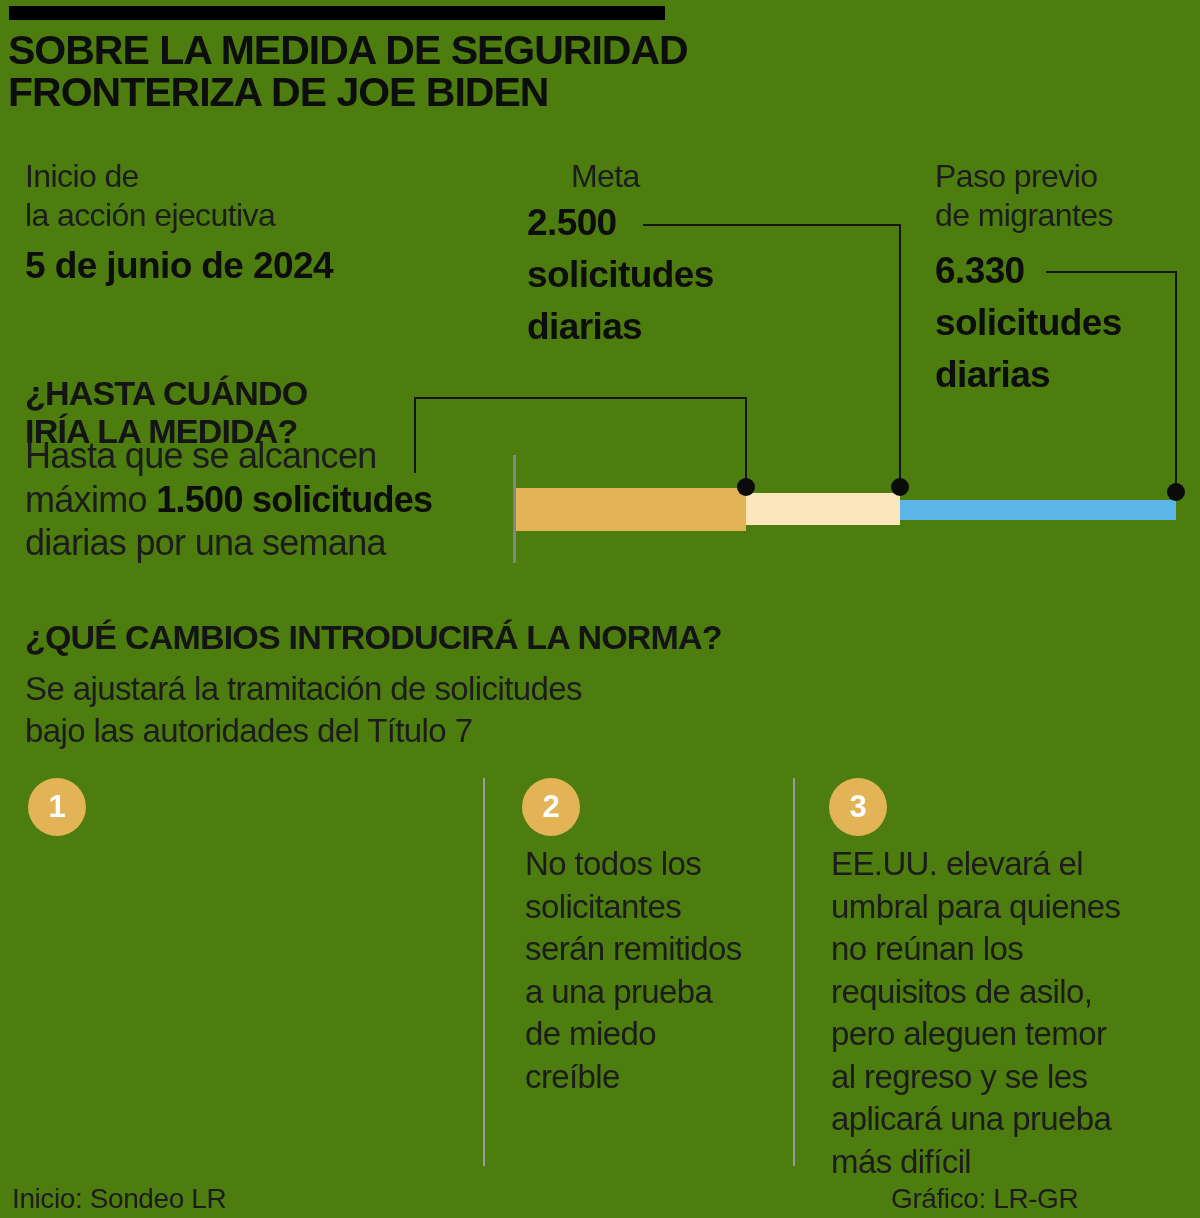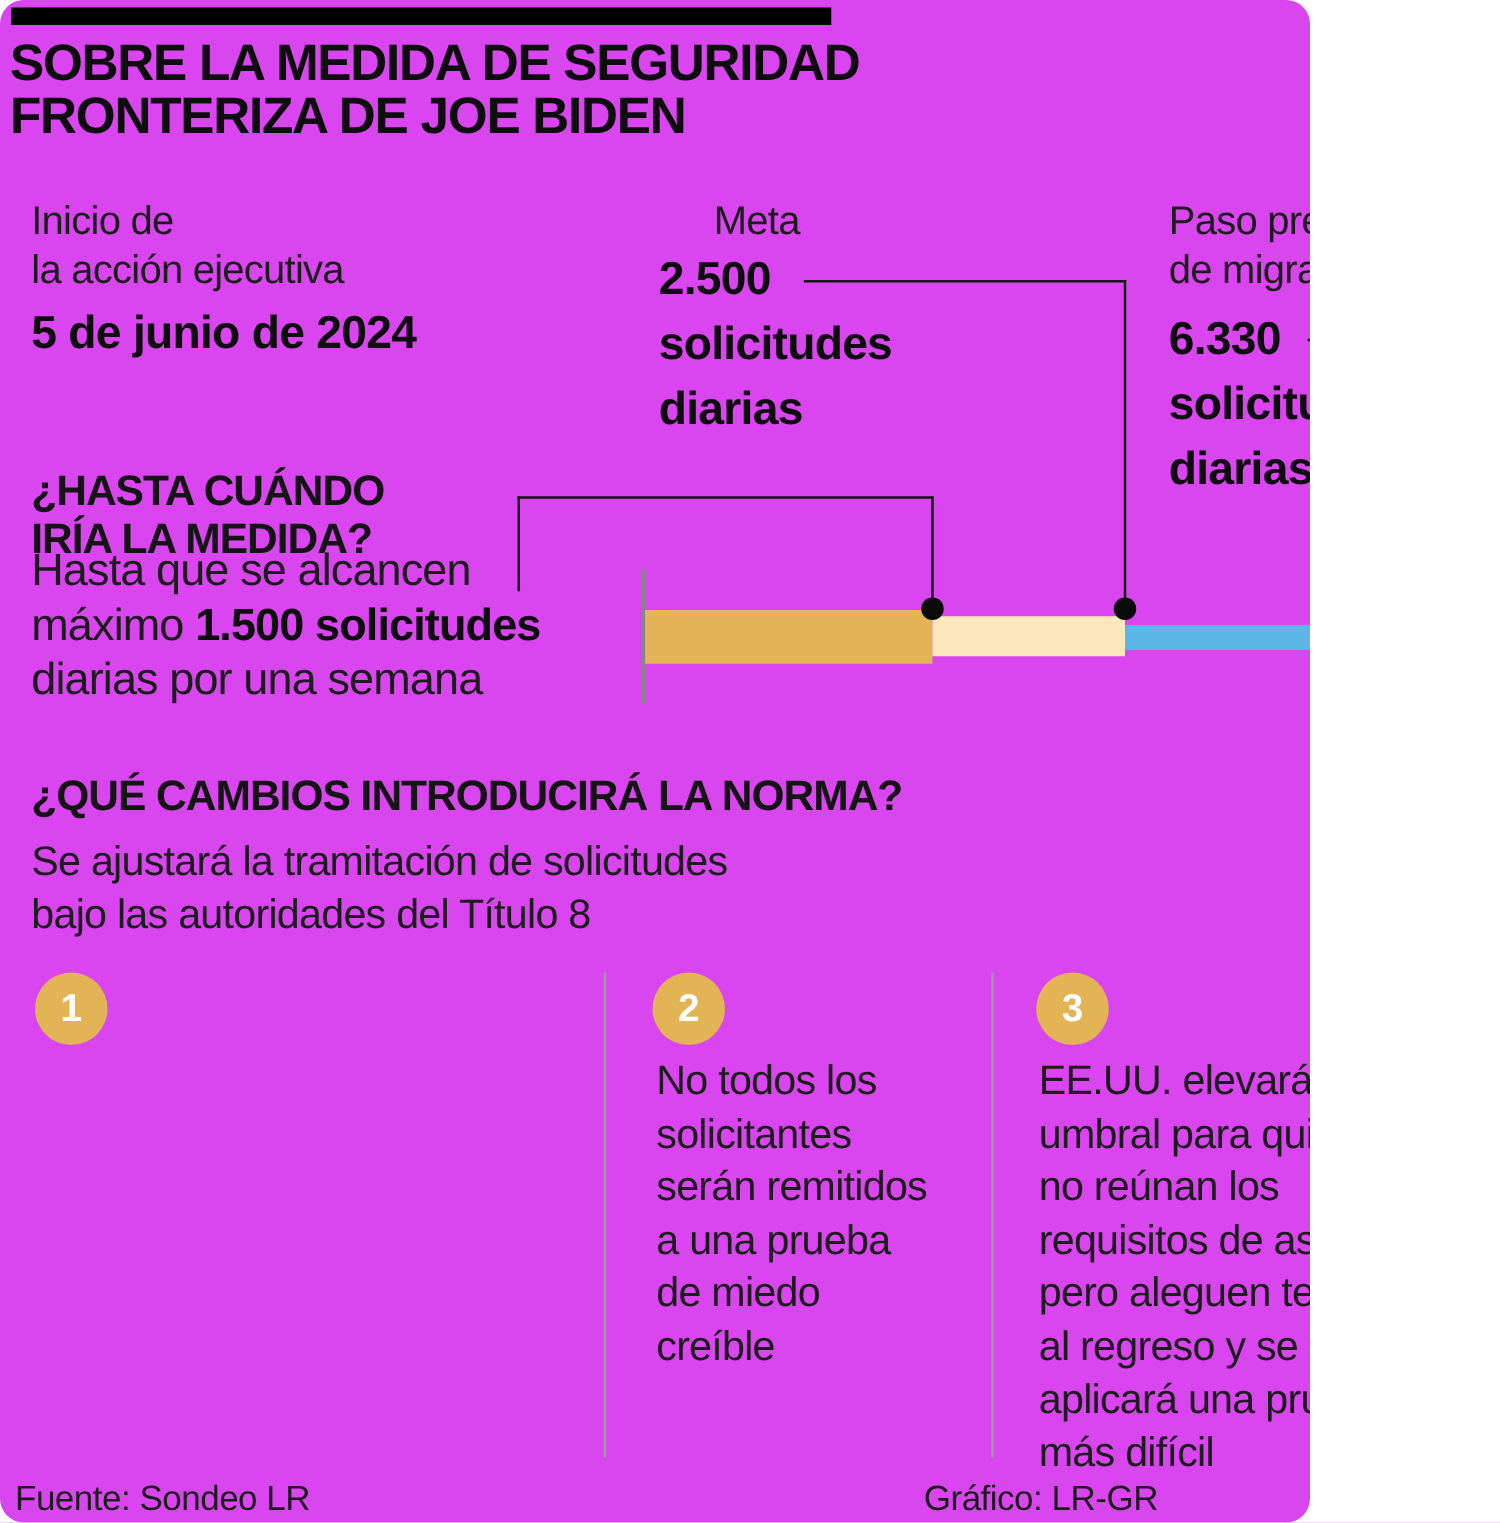--- a/index.html
+++ b/index.html
@@ -1,17 +1,17 @@
 <!DOCTYPE html>
 <html><head>
 <meta charset="utf-8">
 <style>
   html,body{margin:0;padding:0;background:#fff;}
-  .stage{position:relative;width:1048px;height:1218px;background:#d946ef;overflow:hidden;
-         font-family:"Liberation Sans",sans-serif;color:#161616;border-radius:19px;}
+  .stage{position:relative;width:1200px;height:1218px;background:#4d7c0f;overflow:hidden;
+         font-family:"Liberation Sans",sans-serif;color:#161616;}
   .abs{position:absolute;}
   .pre{white-space:pre-line;}
 
   
   .top-bar{left:9px;top:6px;width:656px;height:14px;background:#000;}
   .main-title{left:8px;top:29px;width:760px;font-size:41px;line-height:42px;font-weight:800;
               letter-spacing:-1px;color:#0d0d0d;}
 
   
   .stat-label{font-size:32px;line-height:39px;font-weight:400;letter-spacing:-0.6px;color:#1c1c1c;}
@@ -112,21 +112,21 @@
   <div class="abs axis-line"></div>
   <div class="abs bar bar-0" style="left: 516px; width: 230.25px; background: rgb(226, 180, 86);"></div>
   <div class="abs bar bar-1" style="left: 746.25px; width: 153.5px; background: rgb(251, 231, 187);"></div>
   <div class="abs bar bar-2" style="left: 899.75px; width: 276.3px; background: rgb(91, 182, 231);"></div>
   <div class="abs dot dot-0" style="left: 737.25px;"></div>
   <div class="abs dot dot-1" style="left: 890.75px;"></div>
   <div class="abs dot dot-2" style="left: 1167.05px;"></div>
 
   <div class="abs q-heading q2-heading">¿QUÉ CAMBIOS INTRODUCIRÁ LA NORMA?</div>
   <div class="abs q2-body pre">Se ajustará la tramitación de solicitudes
-bajo las autoridades del Título 8</div>
+bajo las autoridades del Título 7</div>
 
   <div class="abs divider divider-1"></div>
   <div class="abs divider divider-2"></div>
 
   <div class="abs step-circle circle-1">
       <span>1</span>
     </div>
 
   <div class="abs step-circle circle-2">
       <span>2</span>
@@ -143,16 +143,16 @@
     </div>
   <div class="abs step-text text-3 pre">EE.UU. elevará el
 umbral para quienes
 no reúnan los
 requisitos de asilo,
 pero aleguen temor
 al regreso y se les
 aplicará una prueba
 más difícil</div>
 
-  <div class="abs footer-text footer-source">Fuente: Sondeo LR</div>
+  <div class="abs footer-text footer-source">Inicio: Sondeo LR</div>
   <div class="abs footer-text footer-credit">Gráfico: LR-GR</div>
 
 </div>
 
 </body></html>

